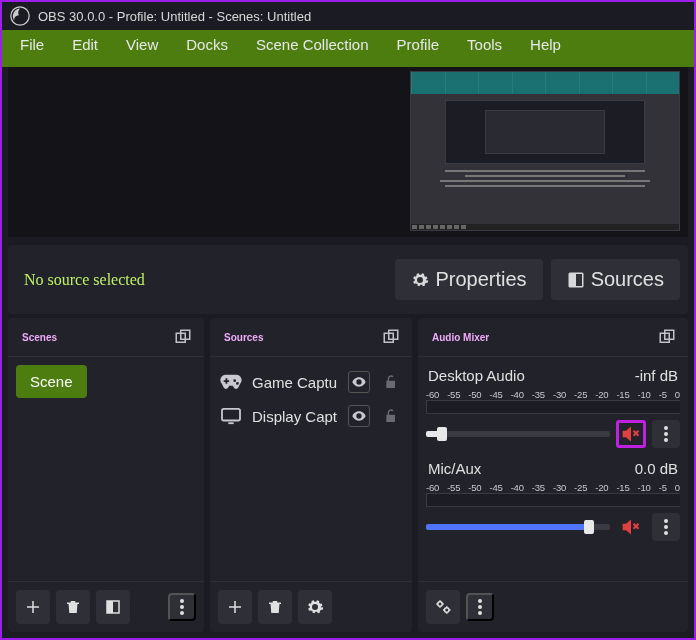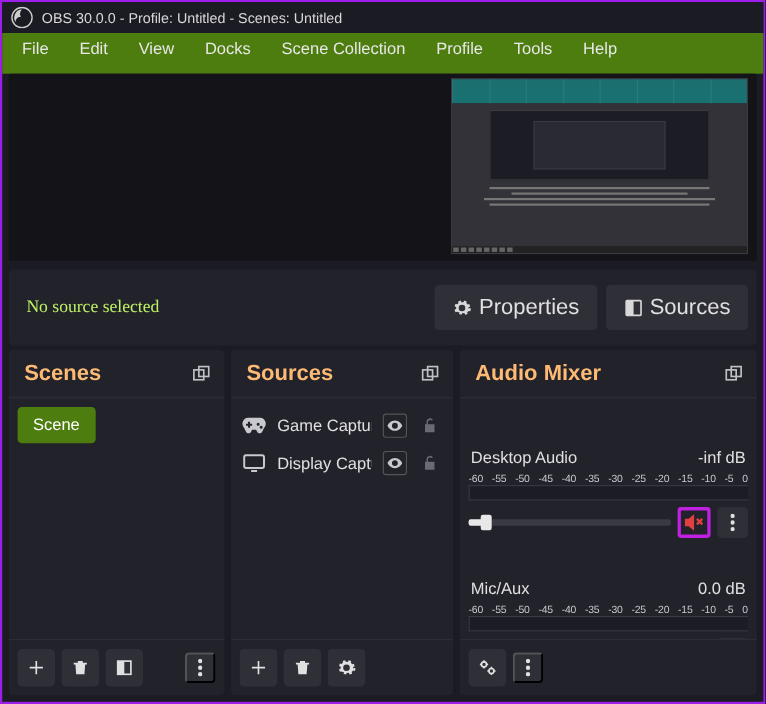--- a/index.html
+++ b/index.html
@@ -24,36 +24,36 @@
 .preview .pv-foot span{width:5px;height:4px;background:#666;}
 .props-row { display:flex; align-items:center; gap:8px; padding: 14px 8px; margin: 8px 6px 4px 6px; background: #22222a; border-radius: 4px; }
 .props-row .nosrc { flex: 1; color: #bef264; font-size: 16px; padding-left: 8px; font-family: Liberation Serif, serif; }
 .pbtn { display:flex; align-items:center; gap:6px; background:#2f2f37; border:none; color:#e0e0e0; font-size:20px; padding:9px 16px; border-radius:4px; cursor:pointer; }
 .pbtn svg { width:18px; height:18px; }
 .panels { display:flex; gap:6px; padding:0 6px 6px 6px; flex:1; min-height:0; }
 .panel { background:#22222a; border-radius:4px; display:flex; flex-direction:column; min-height:0; }
 .panel.scenes { width: 196px; }
 .panel.sources { width: 202px; }
 .panel.mixer { flex:1; }
-.panel-head { display:flex; align-items:center; justify-content:space-between; padding:10px 12px 10px 14px; font-size:20px; font-weight:600; color:#fdba74; border-bottom:1px solid #2f2f37; }
+.panel-head { display:flex; align-items:center; justify-content:space-between; padding:10px 12px 10px 14px; font-size:10px; font-weight:600; color:#f0abfc; border-bottom:1px solid #2f2f37; }
 .panel-head svg { width:18px; height:18px; cursor:pointer; fill:#c0c0c6; }
 .panel-body { flex:1; padding:8px; overflow:hidden; }
 .scene-item { background:#4d7c0f; color:#fff; padding:8px 14px; border-radius:4px; font-size:15px; cursor:pointer; display:inline-block; }
 .source-row { display:flex; align-items:center; gap:10px; padding:6px 2px; }
 .source-row .icon { width:22px; height:18px; fill:#c8c8ce; flex-shrink:0; }
 .source-row .label { flex:1; color:#e0e0e0; font-size:15px; white-space:nowrap; overflow:hidden; }
 .source-row .eye, .source-row .lock { width:22px; height:22px; display:flex; align-items:center; justify-content:center; cursor:pointer; }
 .source-row .eye { border:1px solid #555; border-radius:3px; }
 .source-row .eye svg, .source-row .lock svg { width:16px; height:16px; fill:#c8c8ce; }
 .source-row .lock svg { fill:#6a6a72; }
 .panel-foot { display:flex; align-items:center; gap:6px; padding:8px; border-top:1px solid #2f2f37; }
 .ibtn { width:34px; height:34px; background:#2f2f37; border:none; border-radius:4px; display:flex; align-items:center; justify-content:center; cursor:pointer; }
 .ibtn svg { width:18px; height:18px; fill:#e0e0e0; }
 .spacer { flex:1; }
-.audio-ch { margin-bottom:10px;margin-top:36px; }
+.audio-ch { margin-bottom:10px; }
 .audio-head { display:flex; justify-content:space-between; color:#e0e0e0; font-size:15px; padding:2px 2px 4px 2px; }
 .meter { border-top:1px solid #3a3a44; border-bottom:1px solid #3a3a44; border-left:1px solid #3a3a44; height:14px; position:relative; background:#1c1c24; }
 .ticks { display:flex; justify-content:space-between; font-size:9.5px; color:#c8c8ce; padding:1px 0 0 0; letter-spacing:-0.2px; white-space:nowrap;}
 .audio-row { display:flex; align-items:center; gap:6px; margin-top:6px; }
 .slider-track { flex:1; height:6px; background:#3a3a44; border-radius:2px; position:relative; }
 .slider-fill { position:absolute; left:0; top:0; bottom:0; border-radius:2px; }
 .slider-fill.white { background:#e8e8e8; width:8%; }
 .slider-fill.blue { background:#4f74ff; width:88%; }
 .slider-thumb { position:absolute; top:-4px; width:10px; height:14px; background:#e8e8e8; border-radius:2px; }
 .mute { width:30px; height:28px; display:flex; align-items:center; justify-content:center; cursor:pointer; border-radius:3px; }

